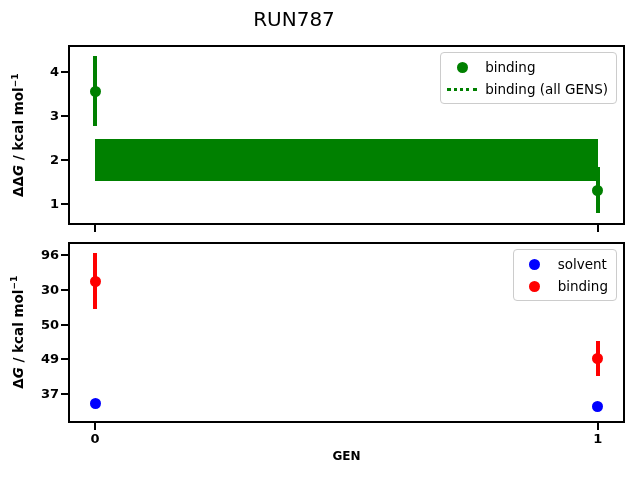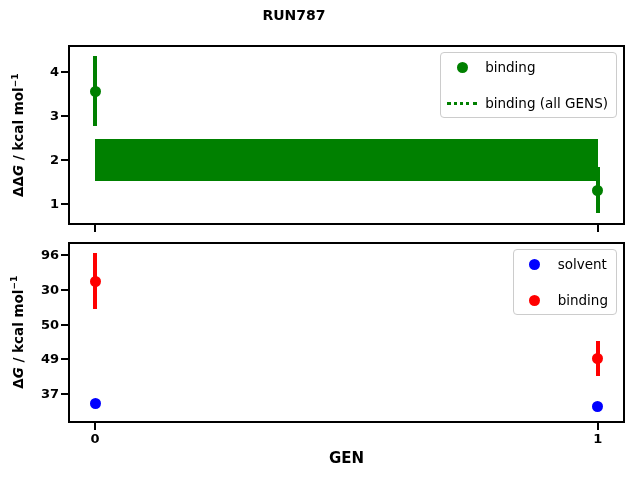--- a/index.html
+++ b/index.html
@@ -1,40 +1,40 @@
 <!DOCTYPE html>
 <html><head>
 <meta charset="utf-8">
 <style>
   html,body{margin:0;padding:0;background:#ffffff;}
   .figure{position:relative;width:640px;height:480px;background:#ffffff;
           font-family:"DejaVu Sans","Liberation Sans",sans-serif;color:#000;overflow:hidden;}
   .fig-title{position:absolute;top:7px;left:0;width:588px;text-align:center;
-             font-size:14px;font-weight:bold;}
+             font-size:20px;font-weight:normal;}
   .axes{position:absolute;border:2px solid #000;box-sizing:border-box;background:#fff;}
   #ax0{left:68px;top:45px;width:557px;height:180px;}
   #ax1{left:68px;top:242px;width:557px;height:181px;}
   .tick{position:absolute;background:#000;}
   .ytickmark{width:7px;height:2px;left:-9px;}
   .xtickmark{width:2px;height:7px;bottom:-9px;}
   .ticklabel{position:absolute;font-size:13px;font-weight:bold;line-height:18px;}
   .yticklabel{right:calc(100% + 11px);text-align:right;height:18px;}
   .xticklabel{top:calc(100% + 9px);width:24px;text-align:center;}
   .band{position:absolute;}
   .errbar{position:absolute;width:4px;}
   .marker{position:absolute;width:11px;height:11px;border-radius:50%;}
   .ylabelcol{position:absolute;left:-62px;top:0;width:20px;height:100%;
              display:flex;align-items:center;justify-content:center;}
   .ylabel{transform:rotate(-90deg);white-space:nowrap;font-size:13.5px;font-weight:bold;}
   .ylabel sup{font-size:9px;}
   .xlabel{position:absolute;top:calc(100% + 28px);left:0;width:100%;text-align:center;
-          font-size:15px;font-weight:bold;}
+          font-size:12px;font-weight:bold;}
   .legend{position:absolute;top:5px;right:6px;background:rgba(255,255,255,0.92);
           border:1px solid #cccccc;border-radius:4px;padding:4px 8px 4px 4px;
-          display:flex;flex-direction:column;gap:16px;z-index:5;}
+          display:flex;flex-direction:column;gap:2px;z-index:5;}
   .lrow{display:flex;align-items:center;height:20px;}
   .lmark{width:34px;display:flex;justify-content:center;align-items:center;}
   .ldot{width:11px;height:11px;border-radius:50%;display:inline-block;}
   .lline{width:30px;height:0;border-top:3px dotted;display:inline-block;}
   .llab{font-size:13.5px;margin-left:6px;white-space:nowrap;}
 </style>
 </head>
 <body>
 
 <div class="figure">

